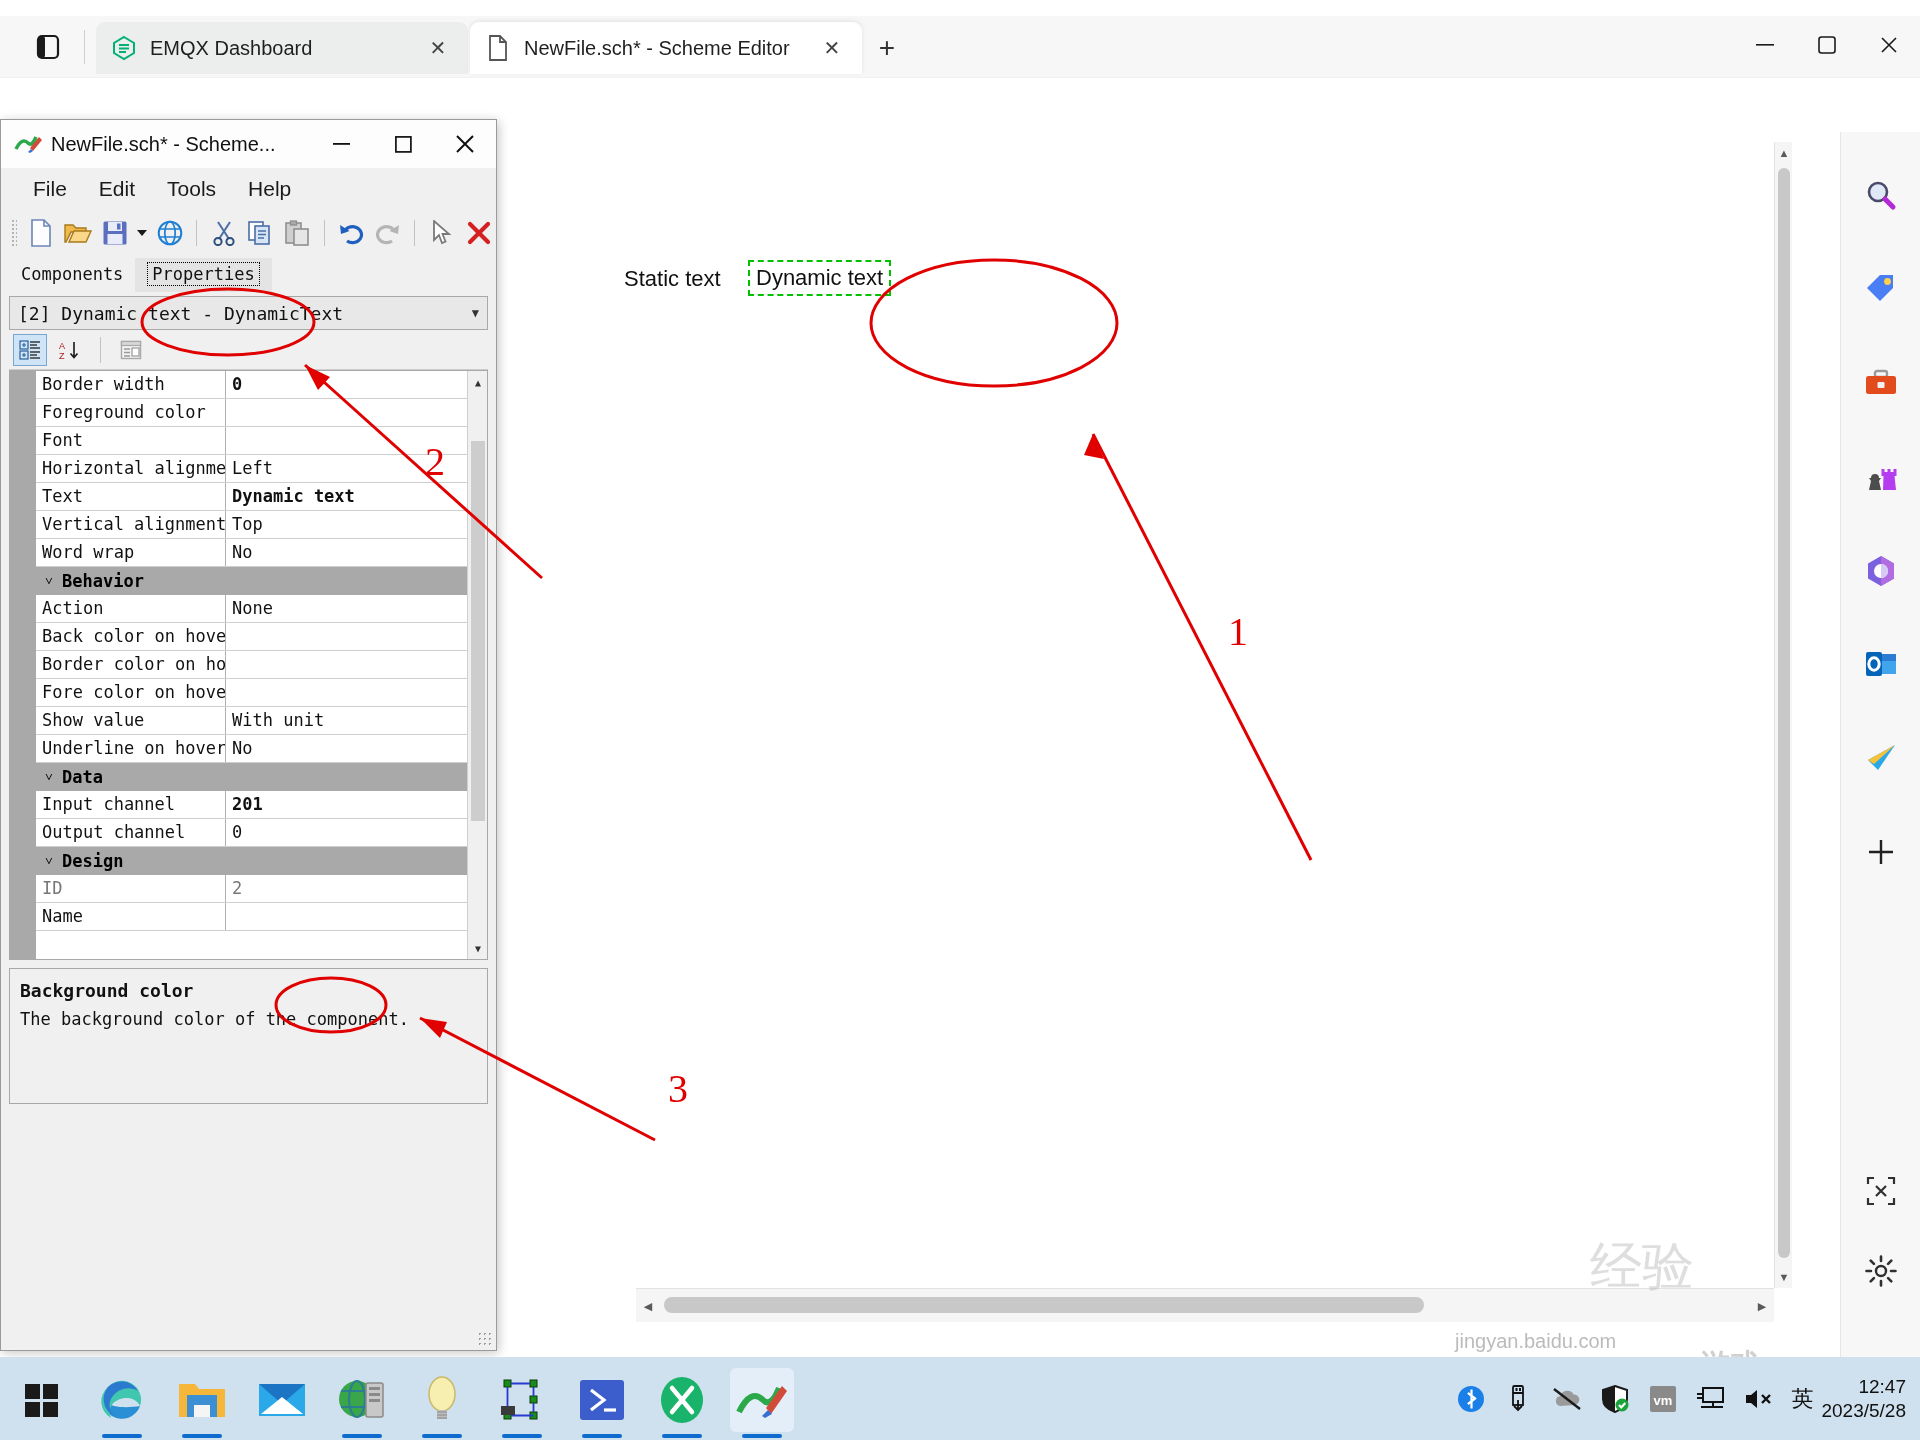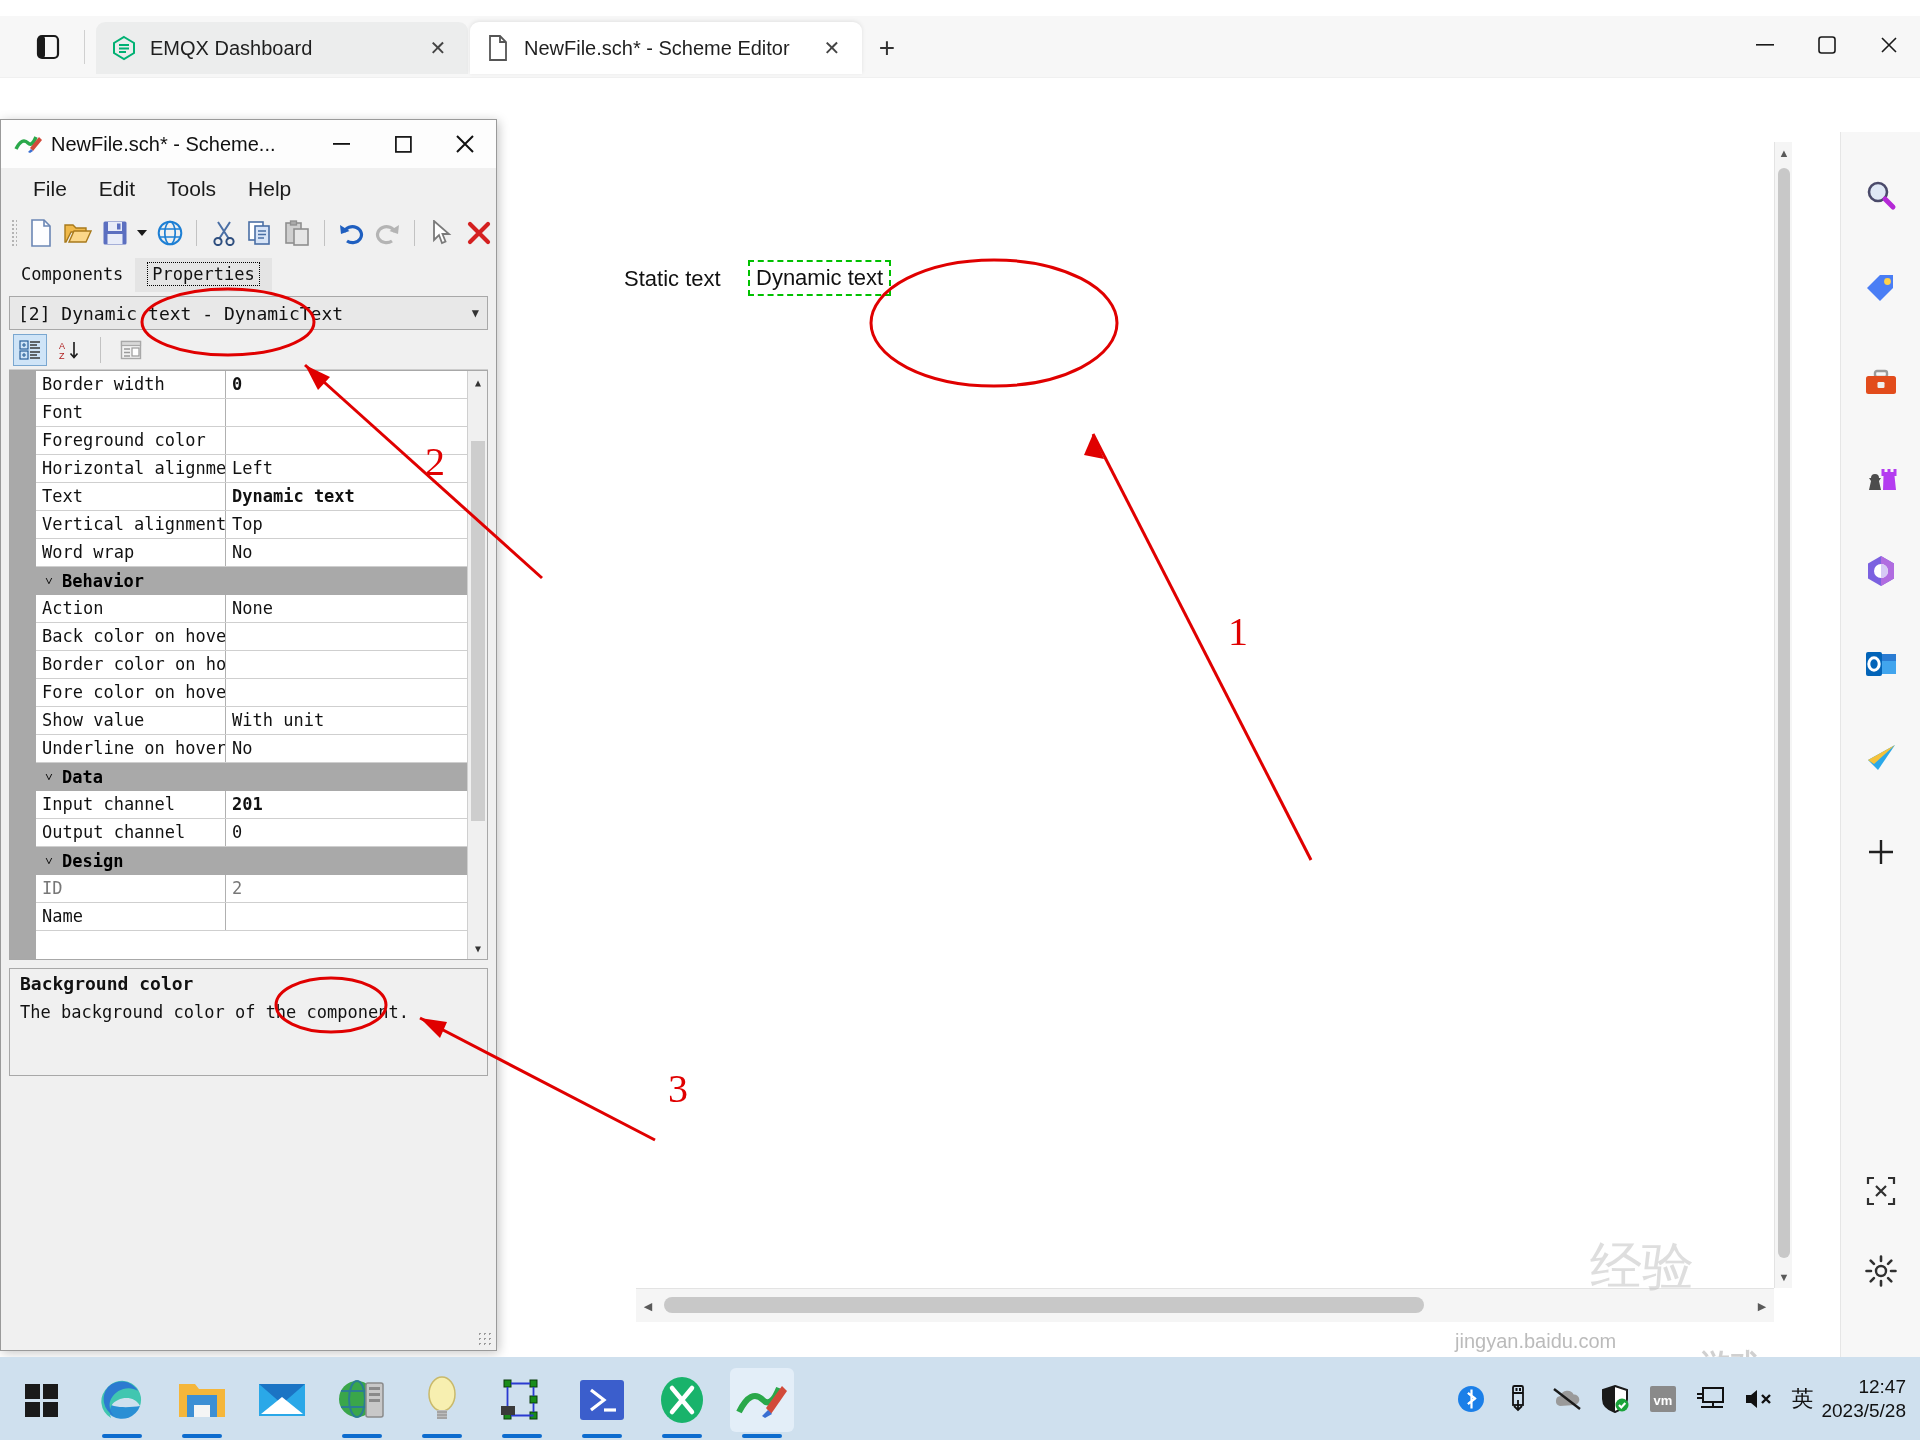--- a/index.html
+++ b/index.html
@@ -142,21 +142,21 @@
 
   .prow { display:flex; height:28px; border-bottom:1px solid #cfcfcf; align-items:stretch; background:#fff; }
   .pname { width:190px; flex:0 0 190px; border-right:1px solid #b0b0b0; padding:3px 0 0 6px; font-size:17px; color:#111; overflow:hidden; white-space:nowrap;}
   .pval { flex:1; padding:3px 0 0 6px; font-size:17px; color:#111; white-space:nowrap; overflow:hidden;}
   .pval.bold { font-weight:bold; }
   .pname.dim { color:#777; }
   .pval.dim { color:#777; }
   .pcat { display:flex; height:28px; background:#a9a9a9; align-items:center; font-weight:bold; font-size:17px; color:#000; }
   .pcat-caret { width:26px; text-align:center; font-size:13px; }
 
-  .desc-panel { margin:8px; height:108px; border:1px solid #a8a8a8; background:#f0f0f0; padding:4px 10px;}
+  .desc-panel { margin:8px; height:136px; border:1px solid #a8a8a8; background:#f0f0f0; padding:11px 10px;}
   .desc-title { font-size:18px; font-weight:bold; color:#111; margin-bottom:8px;}
   .desc-body { font-size:17px; color:#111;}
   .sch-statusbar { position:absolute; left:0; right:0; bottom:0; height:26px; background:#f0f0f0;}
   .sch-resize { position:absolute; right:3px; bottom:3px; width:16px; height:16px;
     background-image: radial-gradient(circle, #9a9a9a 1px, transparent 1px);
     background-size:5px 5px;}
 
   
   .annot { position:absolute; left:0; top:0; width:1920px; height:1440px; pointer-events:none; }
   .annot-num { position:absolute; color:#e00000; font-family:"Liberation Serif", serif; font-size:40px; }
@@ -565,25 +565,25 @@
     </div>
 
     <div class="grid-outer">
       <div class="grid-gutter"></div>
       <div class="grid-body" id="grid-body">
           <div class="prow">
             <div class="pname">Border width</div>
             <div class="pval bold">0</div>
           </div>
           <div class="prow">
+            <div class="pname">Foreground color</div>
+            <div class="pval"></div>
+          </div>
+          <div class="prow">
             <div class="pname">Font</div>
-            <div class="pval"></div>
-          </div>
-          <div class="prow">
-            <div class="pname">Foreground color</div>
             <div class="pval"></div>
           </div>
           <div class="prow">
             <div class="pname">Horizontal alignmer</div>
             <div class="pval">Left</div>
           </div>
           <div class="prow">
             <div class="pname">Text</div>
             <div class="pval bold">Dynamic text</div>
           </div>

